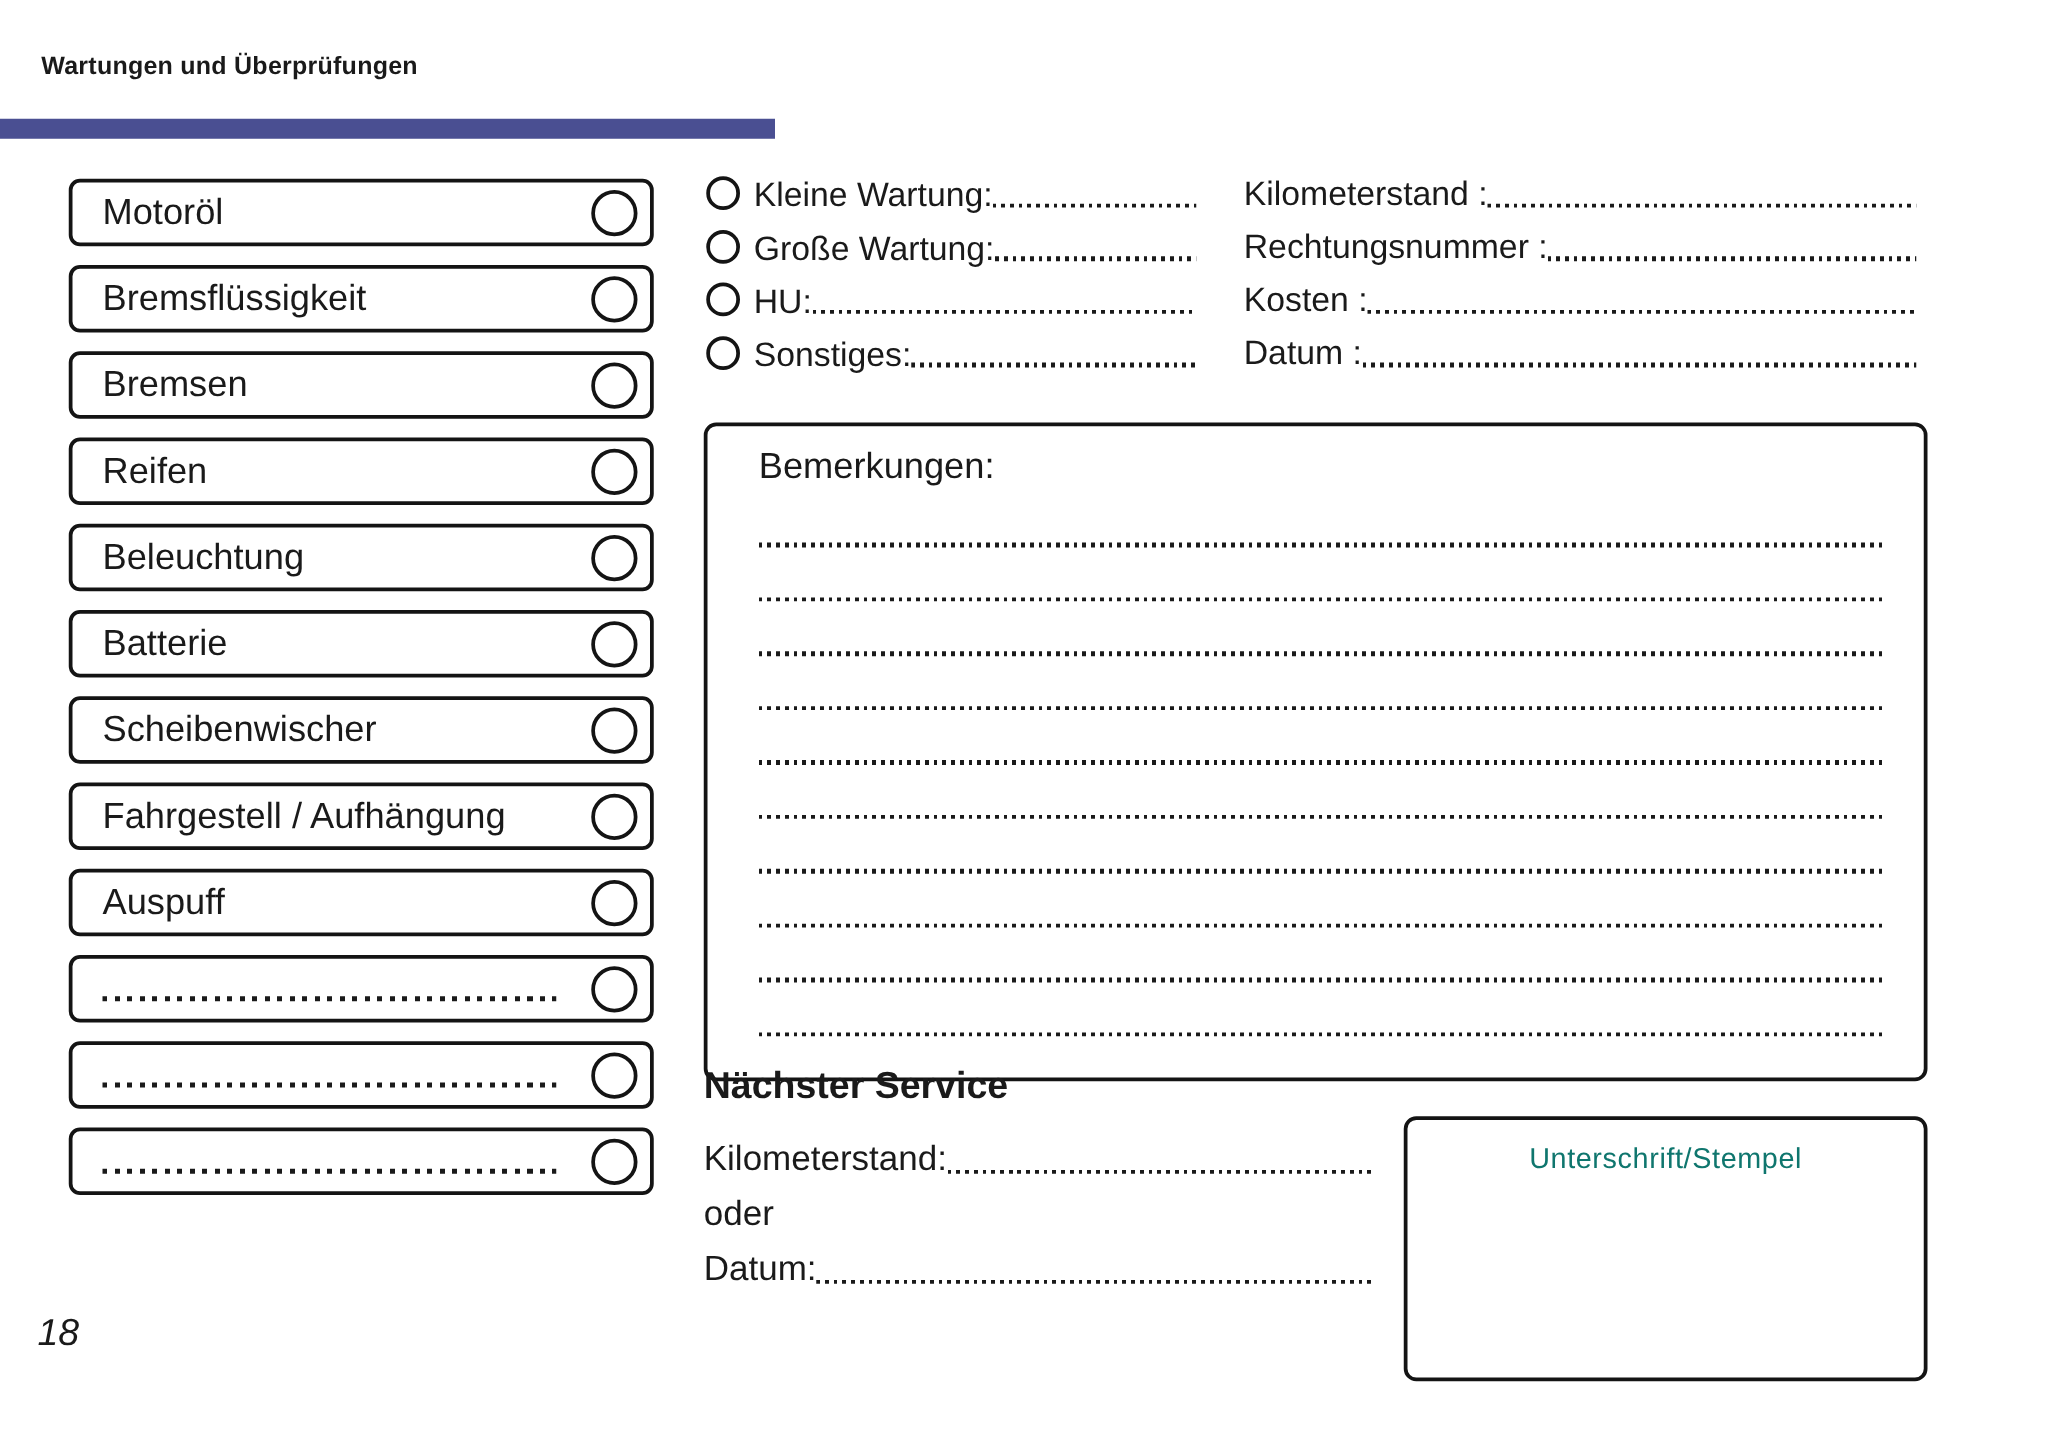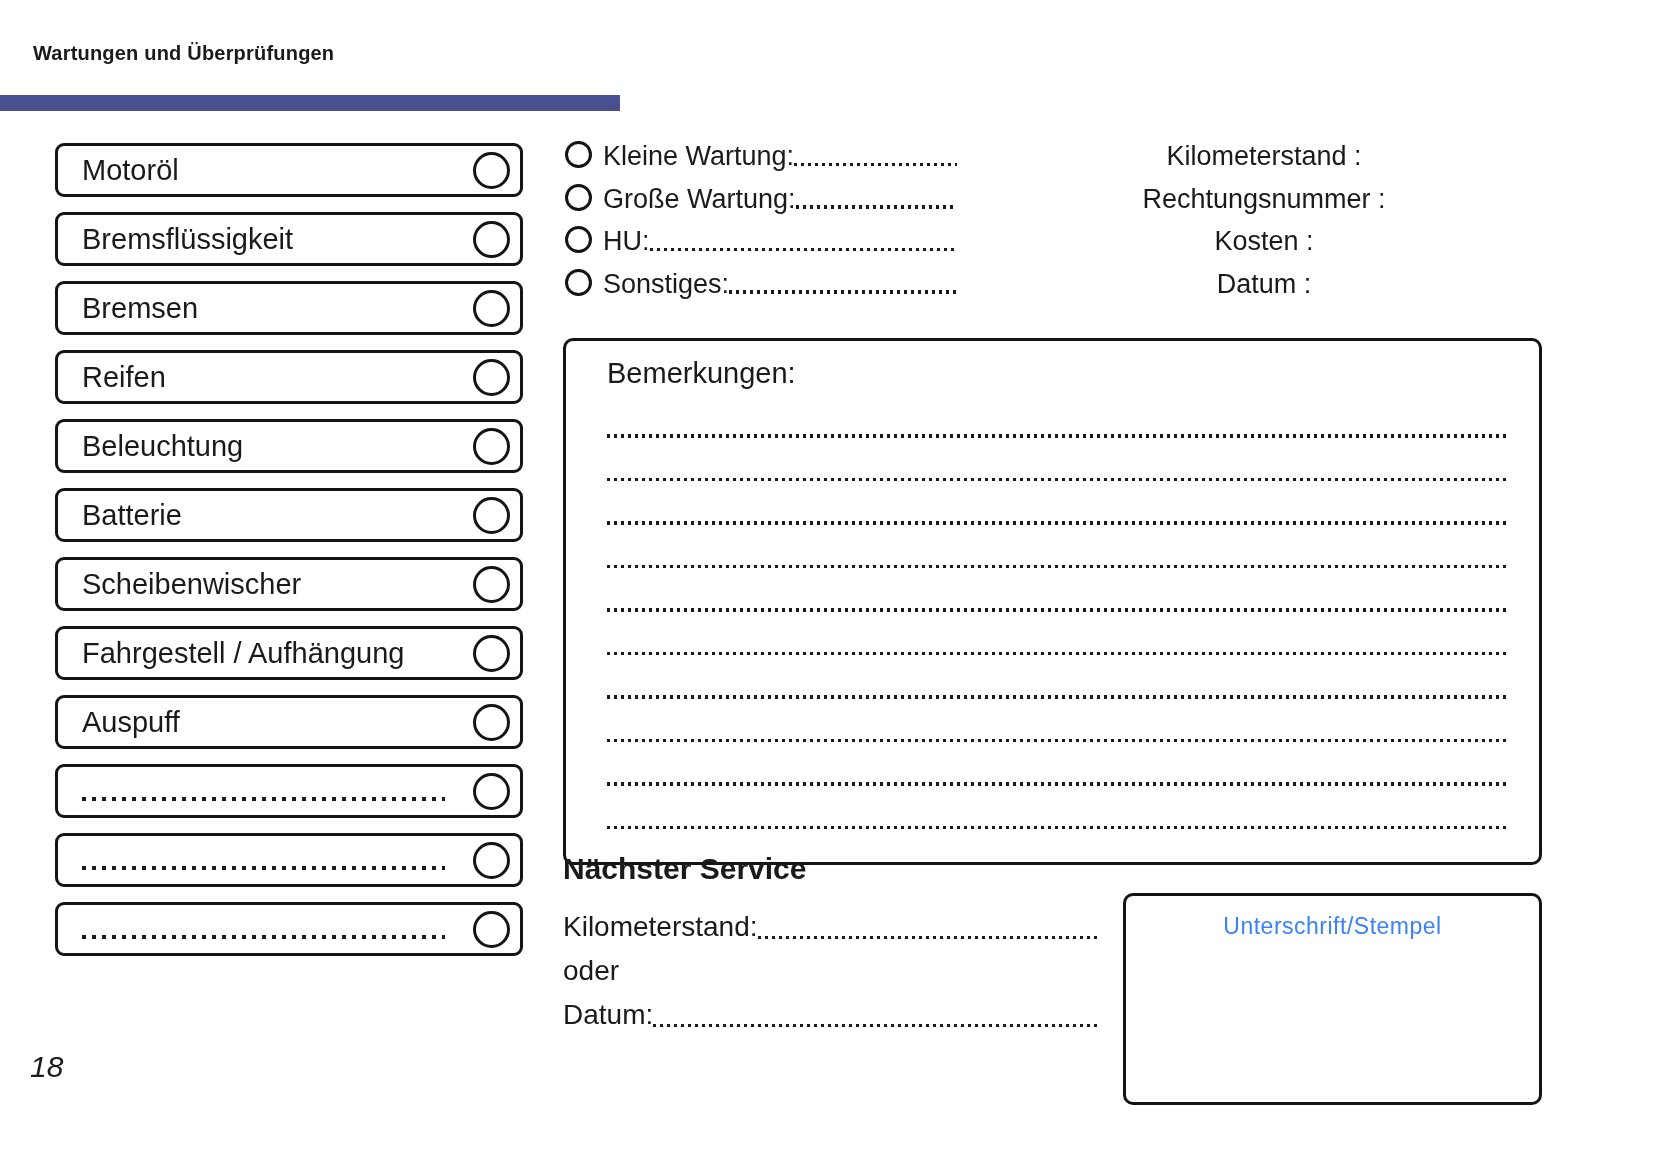--- a/index.html
+++ b/index.html
@@ -88,21 +88,20 @@
   .opt-label { white-space: nowrap; }
 
   
   .invoice { position: absolute; left: 995px; top: 141px; width: 538px; }
   .inv-row {
     display: flex;
     align-items: center;
     height: 28px;
     margin-bottom: 14.5px;
     font-size: 27px;
-    flex-direction: column;
   }
   .inv-label { white-space: nowrap; }
 
   
   .remarks-box {
     position: absolute;
     left: 563px; top: 338px;
     width: 979px; height: 527px;
     border: 3.5px solid #141414;
     border-radius: 10px;
@@ -133,21 +132,21 @@
   .signature-box {
     position: absolute;
     left: 1123px; top: 893px;
     width: 419px; height: 212px;
     border: 3.5px solid #141414;
     border-radius: 10px;
     text-align: center;
     padding-top: 17px;
     background: #fff;
   }
-  .signature-label { font-size: 23px; color: #3b82f6; letter-spacing: 0.5px; }
+  .signature-label { font-size: 23px; color: #0f766e; letter-spacing: 0.5px; }
 
   
   .page-number {
     position: absolute;
     left: 30px; top: 1050px;
     font-size: 30px;
     font-style: italic;
   }
 </style>
 </head>

